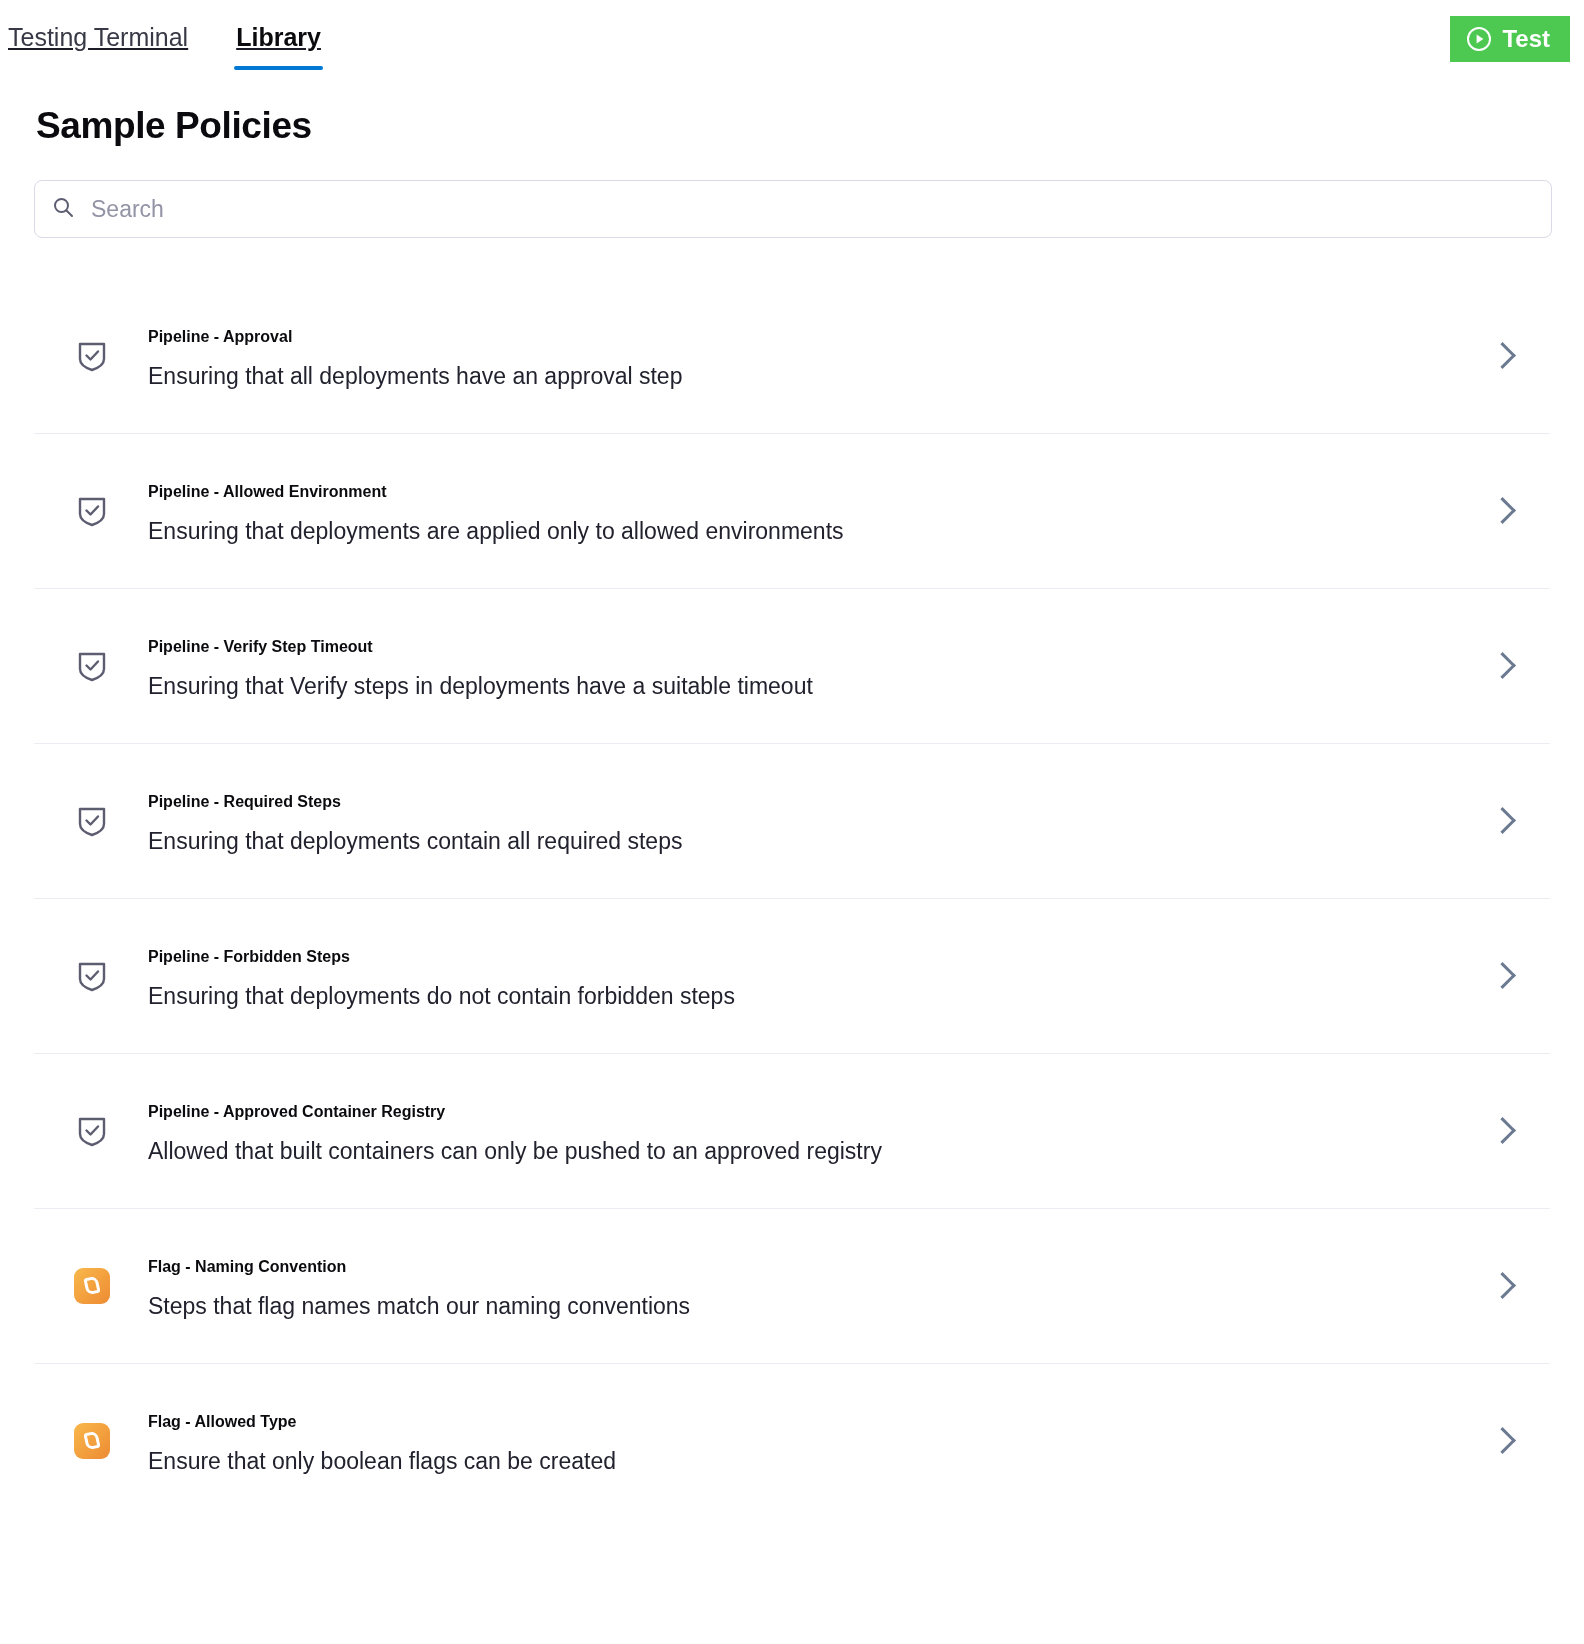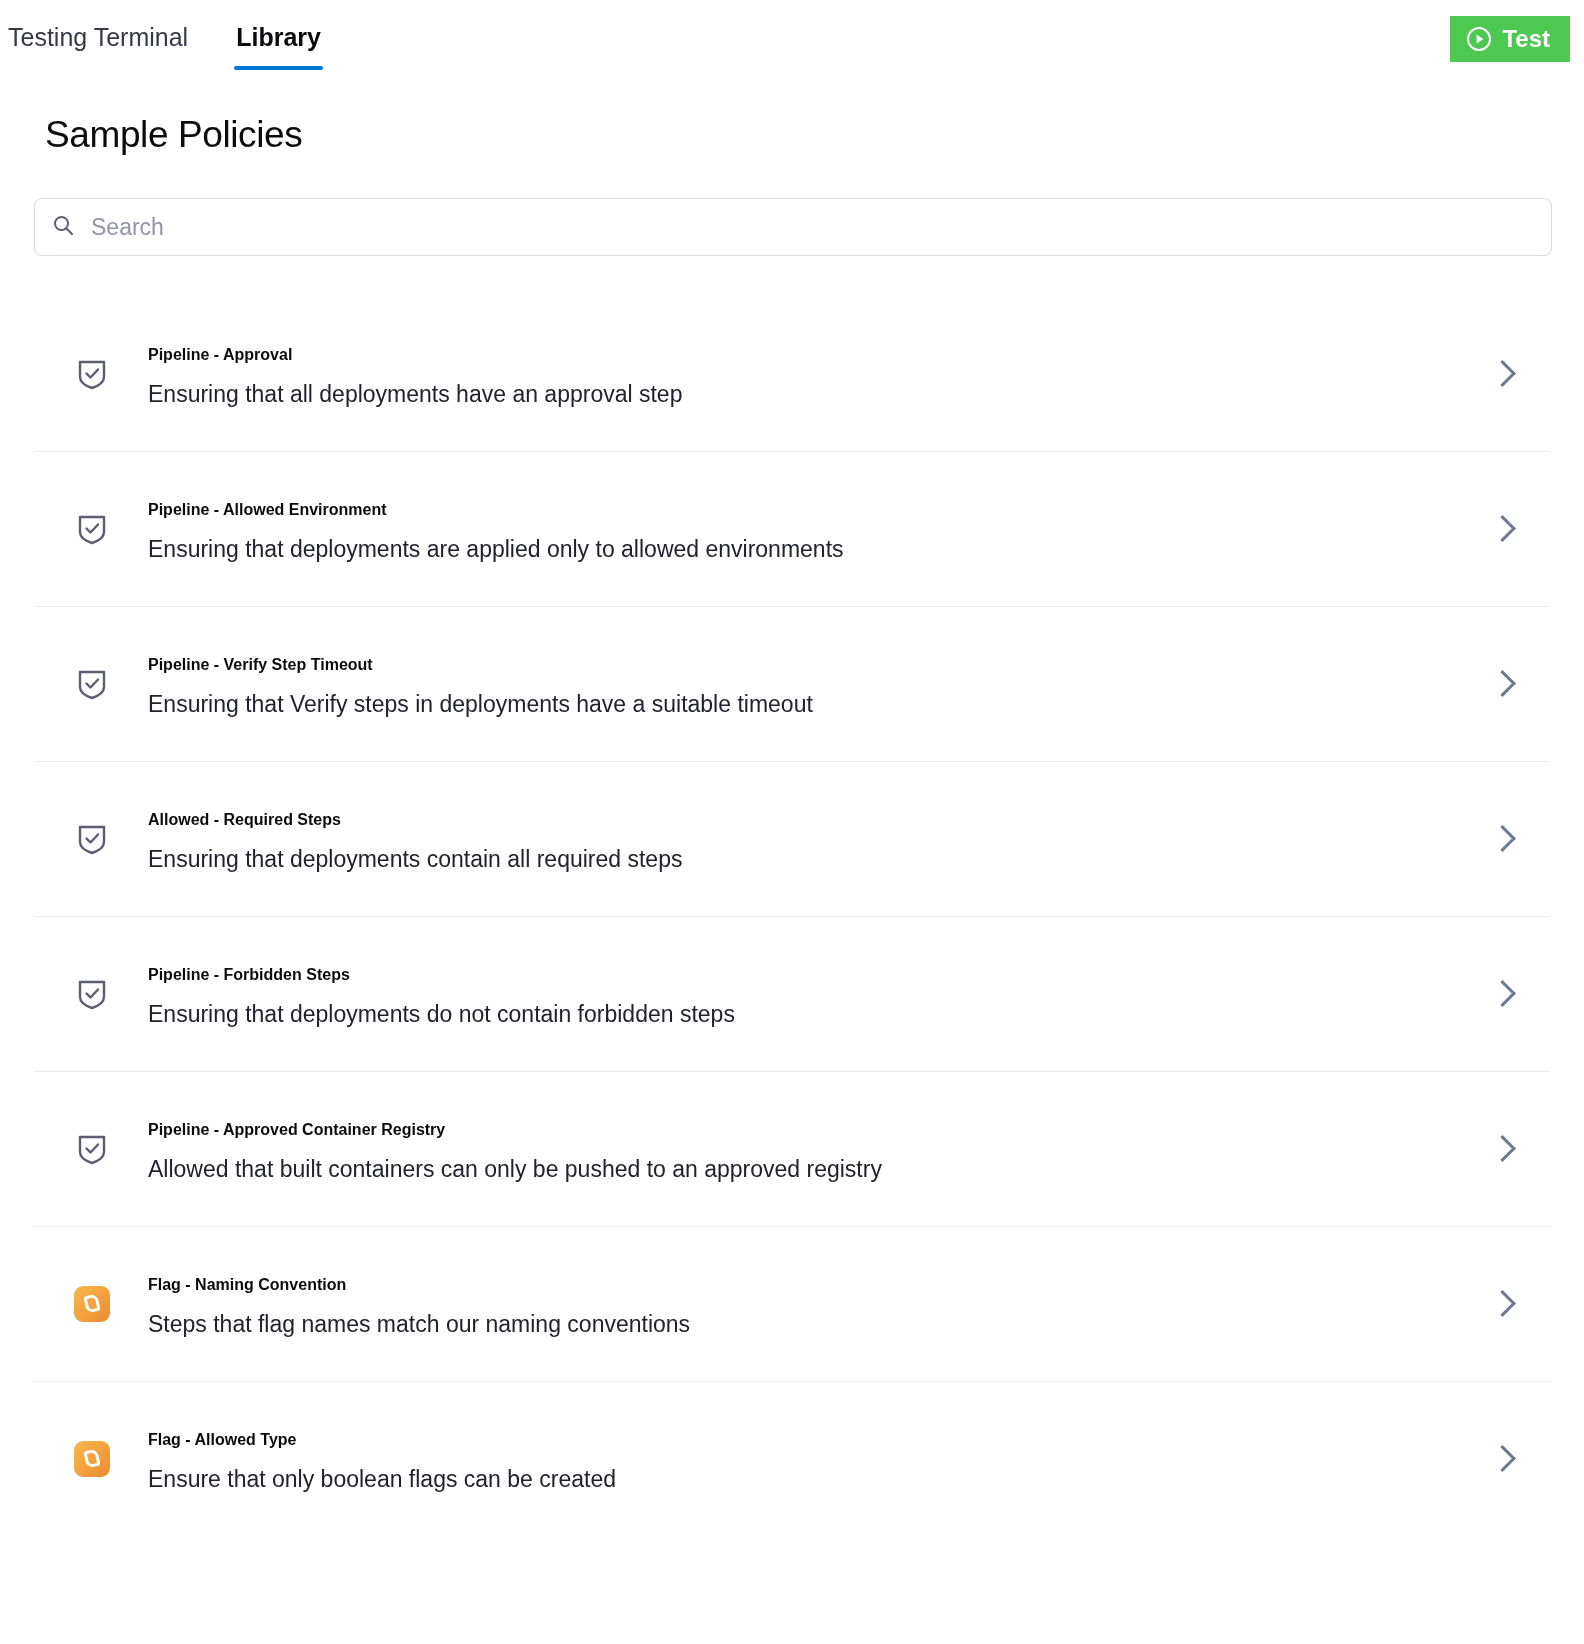--- a/index.html
+++ b/index.html
@@ -22,20 +22,21 @@
     height: 78px;
     display: flex;
     align-items: flex-start;
     padding: 18px 0 0 0;
   }
   .tabs {
     display: flex;
     align-items: flex-start;
     gap: 44px;
     padding-left: 6px;
+    text-decoration: underline;
   }
   .tab {
     position: relative;
     font-size: 25px;
     line-height: 30px;
     color: #383946;
     padding: 4px 2px 18px 2px;
     cursor: pointer;
     white-space: nowrap;
   }
@@ -76,24 +77,24 @@
   .page-head {
     position: relative;
     padding: 22px 14px 0 32px;
     display: flex;
     align-items: center;
     justify-content: space-between;
   }
   .page-title {
     font-size: 37px;
     line-height: 44px;
-    font-weight: normal;
+    font-weight: bold;
     letter-spacing: -0.4px;
     color: #0b0b0f;
-    margin: 13px;
+    margin: 4px;
   }
   .entity-select {
     display: flex;
     align-items: center;
     justify-content: space-between;
     width: 280px;
     height: 58px;
     border: 1px solid #d9dae5;
     border-radius: 8px;
     background: #ffffff;
@@ -299,21 +300,21 @@
   </div>
 
   <div class="row">
     <div class="row-icon">
       <svg width="38" height="38" viewBox="0 0 38 38" fill="none">
         <path d="M7 7 H31 V22 C31 27 25 31 19 33 C13 31 7 27 7 22 Z" stroke="#5c5d70" stroke-width="2.4" stroke-linejoin="round"></path>
         <path d="M13.5 18.5 L17.5 22.5 L25 14.5" stroke="#5c5d70" stroke-width="2.4" stroke-linecap="round" stroke-linejoin="round"></path>
       </svg>
     </div>
     <div class="row-text">
-      <div class="row-title">Allowed - Required Steps</div>
+      <div class="row-title">Pipeline - Required Steps</div>
       <div class="row-desc">Ensuring that deployments contain all required steps</div>
     </div>
     <div class="row-chevron">
         <i></i>
       </div>
   </div>
 
   <div class="row">
     <div class="row-icon">
       <svg width="38" height="38" viewBox="0 0 38 38" fill="none">

